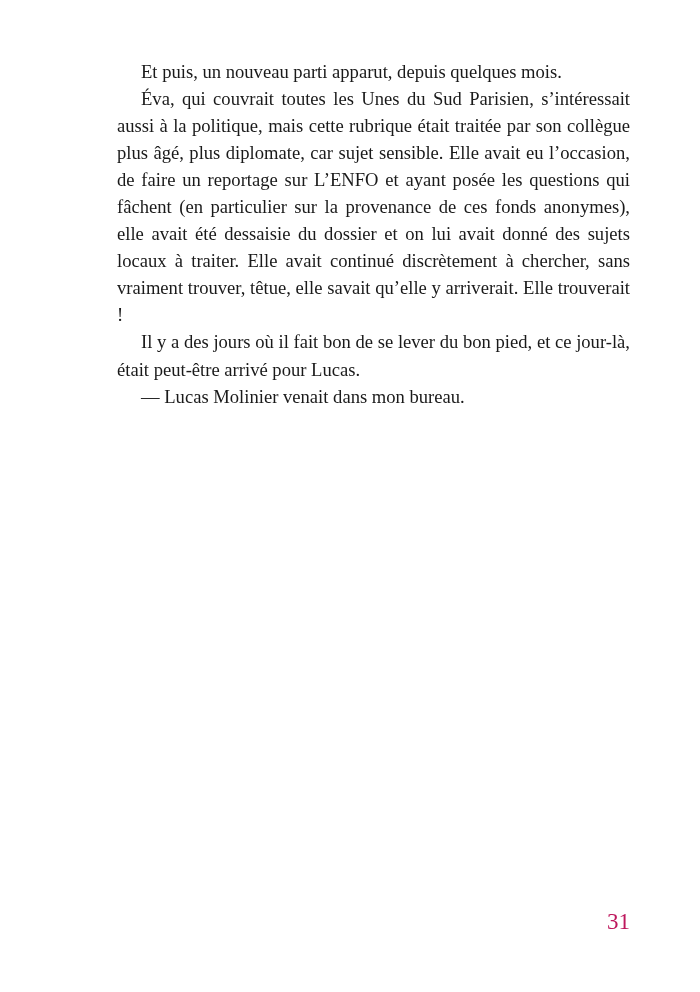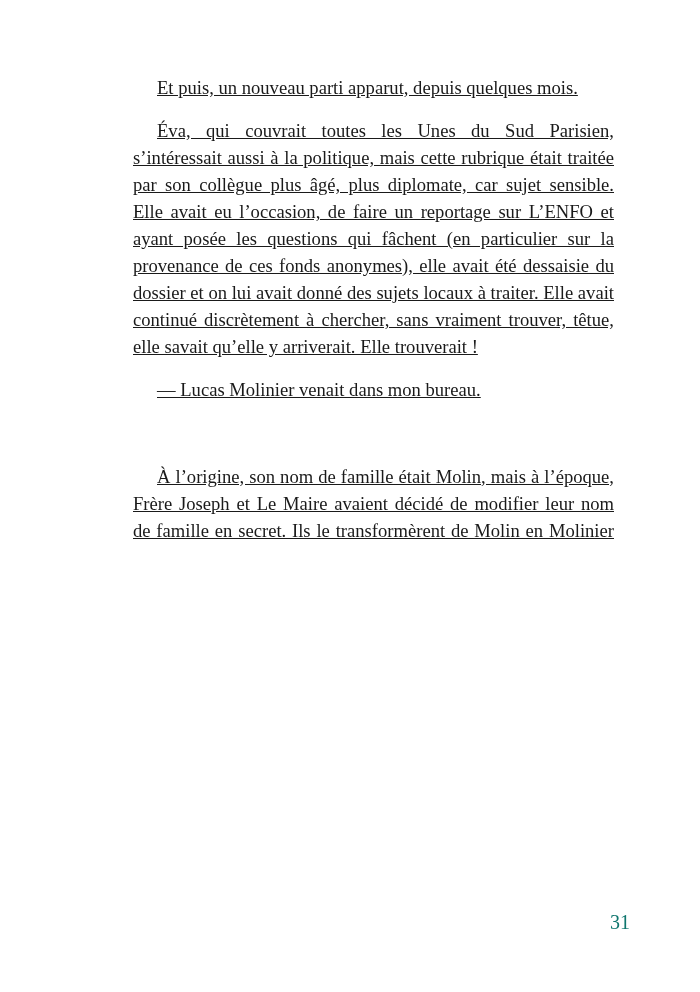--- a/index.html
+++ b/index.html
@@ -15,46 +15,45 @@
       font-family: "Liberation Serif", "DejaVu Serif", serif;
       color: #1a1a1a;
     }
     .page {
       position: absolute;
       left: 117px;
       top: 58px;
       width: 513px;
     }
     .para {
-      margin: 16px;
+      margin: 0;
       font-size: 18.6px;
       line-height: 27.05px;
       text-align: justify;
       text-indent: 24px;
       hyphens: none;
-      text-decoration: underline;
     }
     .para.blank {
       height: 27.05px;
     }
     .page-number {
       position: absolute;
       left: 560px;
       top: 911px;
       width: 70px;
       text-align: right;
-      font-size: 20px;
+      font-size: 23px;
       line-height: 22px;
-      color: #0f766e;
+      color: #be185d;
     }
   </style>
 </head>
 <body>
 
 <div class="page">
   <p class="para">Et puis, un nouveau parti apparut, depuis quelques mois.</p>
   <p class="para">Éva, qui couvrait toutes les Unes du Sud Parisien, s’intéressait aussi à la politique, mais cette rubrique était traitée par son collègue plus âgé, plus diplomate, car sujet sensible. Elle avait eu l’occasion, de faire un reportage sur L’ENFO et ayant posée les questions qui fâchent (en particulier sur la provenance de ces fonds anonymes), elle avait été dessaisie du dossier et on lui avait donné des sujets locaux à traiter. Elle avait continué discrètement à chercher, sans vraiment trouver, têtue, elle savait qu’elle y arriverait. Elle trouverait !</p>
+  <p class="para">Il y a des jours où il fait bon de se lever du bon pied, et ce jour-là, était peut-être arrivé pour Lucas.</p>
   <p class="para">— Lucas Molinier venait dans mon bureau.</p>
   <div class="para blank"></div>
-  <p class="para" style="text-align-last: justify;">À l’origine, son nom de famille était Molin, mais à l’époque, Frère Joseph et Le Maire avaient décidé de modifier leur nom de famille en secret. Ils le transformèrent de Molin en Molinier</p>
 </div>
 
 <div class="page-number">31</div>
 
 </body></html>

